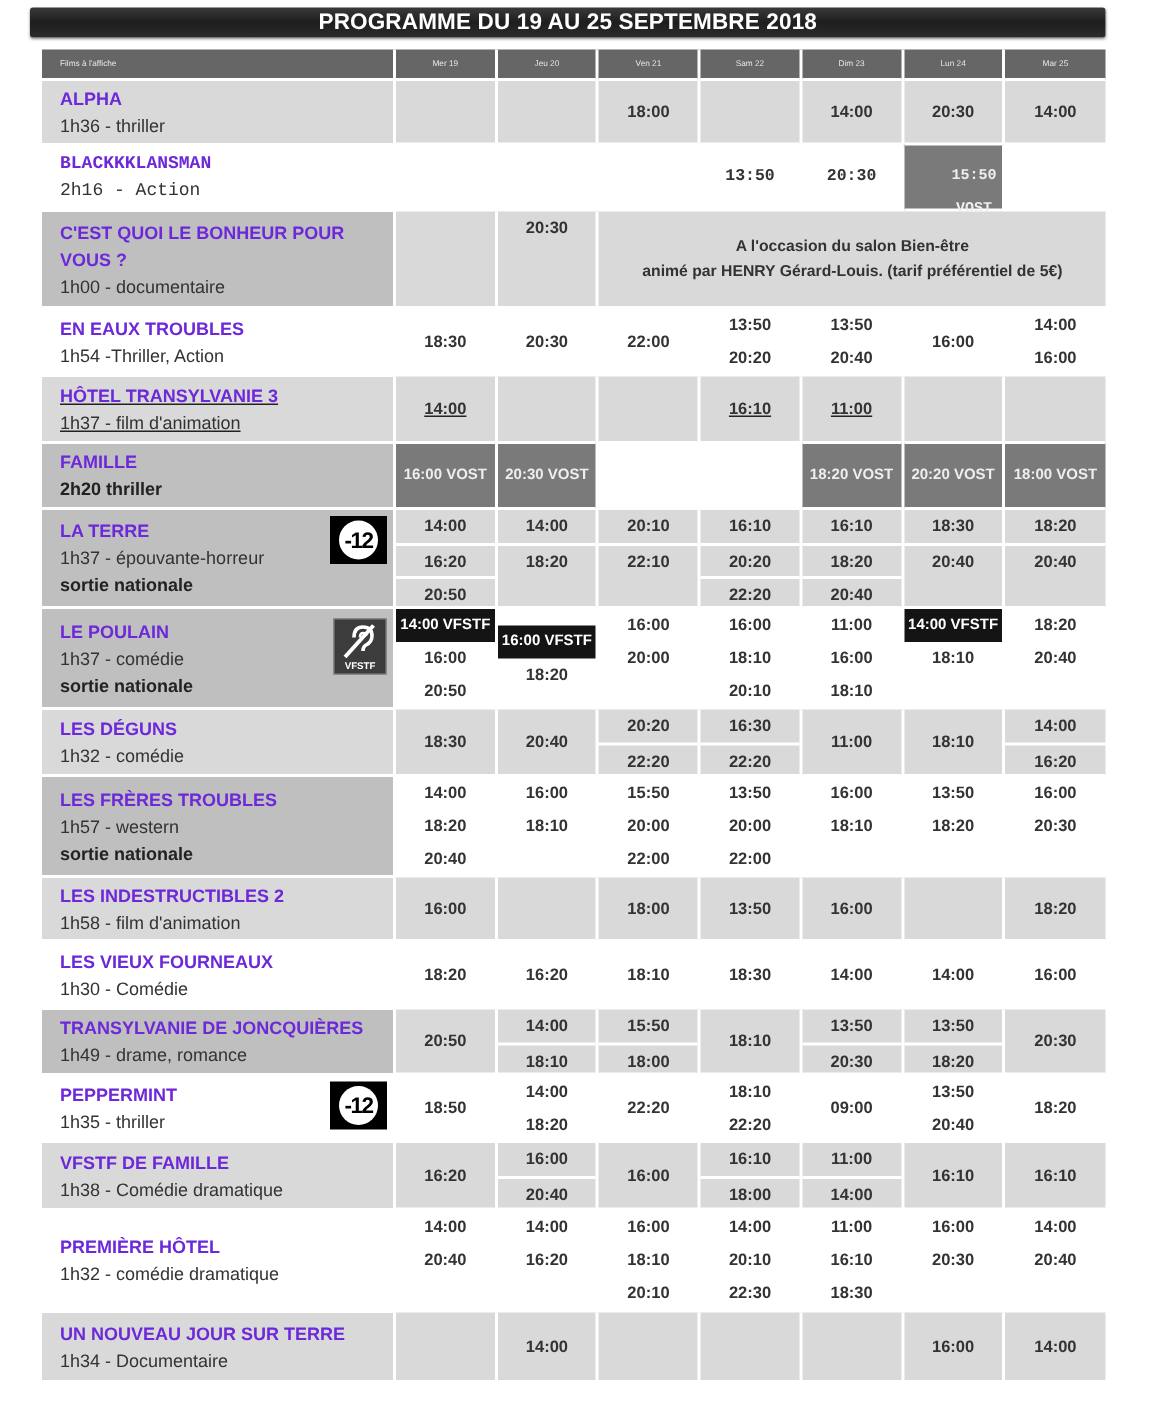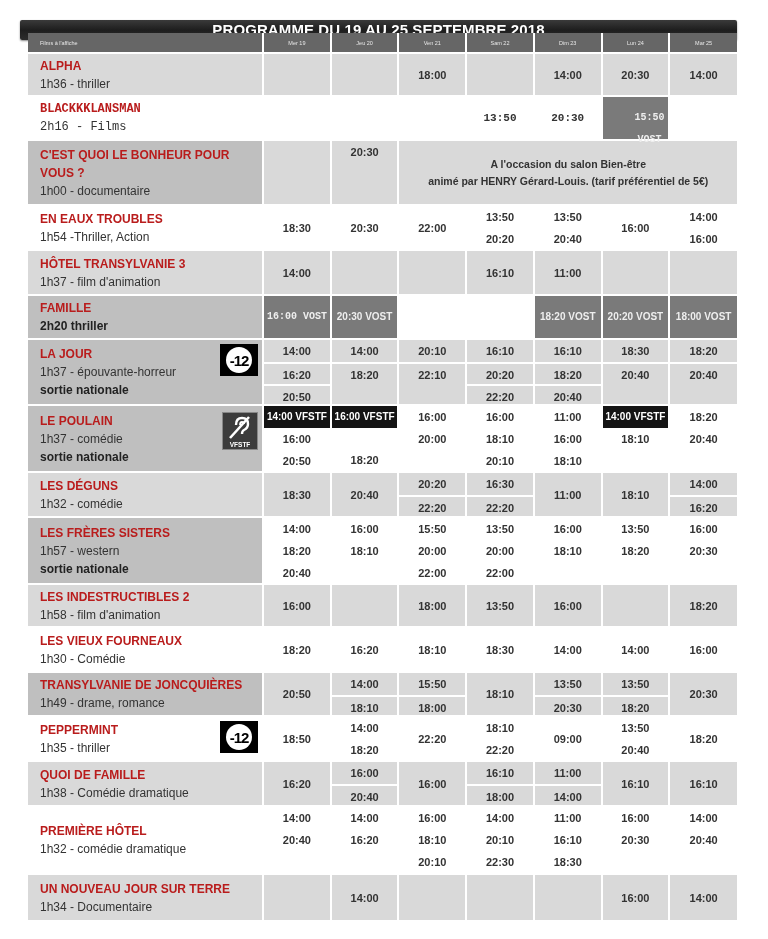--- a/index.html
+++ b/index.html
@@ -1,20 +1,20 @@
 <!DOCTYPE html>
 <html><head>
 <meta charset="utf-8">
 <style>
   * { box-sizing: border-box; margin: 0; padding: 0; }
   html, body { width: 768px; height: 939px; background: #ffffff; overflow: hidden; }
   body { font-family: "Liberation Sans", "DejaVu Sans", sans-serif; color: #222; position: relative; }
 
   .title-bar {
-    position: absolute; left: 20px; top: 20px; width: 717px; height: 20px;
+    position: absolute; left: 20px; top: 5px; width: 717px; height: 20px;
     background: linear-gradient(#3a3a3a, #1e1e1e 50%, #2c2c2c);
     border-radius: 2px; box-shadow: 0 1px 2px #888;
     color: #fff; font-weight: bold; font-size: 15px; text-align: center; line-height: 20px;
     letter-spacing: 0.1px;
   }
 
   table.prog {
     position: absolute; left: 28px; top: 33px; width: 709px;
     border-collapse: collapse; table-layout: fixed;
   }
@@ -22,21 +22,21 @@
   table.prog col.c-day { width: 67.7px; }
 
   th {
     background: #666666; color: #e8e8e8; font-size: 5.5px; font-weight: normal;
     height: 20px; border-left: 2px solid #fff; text-align: center;
   }
   th.film-h { text-align: left; padding-left: 12px; border-left: none; }
 
   td { vertical-align: middle; text-align: center; font-size: 11px; font-weight: bold; color: #333; padding: 0; }
   td.film { text-align: left; padding: 0 10px 0 12px; position: relative; vertical-align: middle; }
-  .film-title { font-size: 12px; font-weight: bold; color: #b91c1c; line-height: 18px; display: block; }
+  .film-title { font-size: 12px; font-weight: bold; color: #6d28d9; line-height: 18px; display: block; }
   .film-meta { font-size: 12px; font-weight: normal; color: #333; line-height: 18px; display: block; }
   .film-extra { font-size: 12px; font-weight: bold; color: #222; line-height: 18px; display: block; }
 
   td.day { border-left: 2px solid #fff; }
   tr.shade td { background: #d9d9d9; }
   tr.shade td.film.dark, td.film.dark { background: #bfbfbf !important; }
   tr.white td { background: #ffffff; }
   tr.sep td { border-top: 2px solid #fff; }
 
   .times { display: flex; flex-direction: column; justify-content: space-around; height: 100%; }
@@ -123,21 +123,21 @@
         </td>
         <td class="day">
           <div class="times" style="height: 41px;">
             <span class="t">14:00</span>
           </div>
         </td>
       </tr>
       <tr class="white sep" style="height: 44px; font-family: Liberation Mono, monospace;">
         <td class="film">
           <span class="film-title">BLACKKKLANSMAN</span>
-          <span class="film-meta">2h16 - Films</span>
+          <span class="film-meta">2h16 - Action</span>
         </td>
         <td class="day">
           <div class="times" style="height: 42px;"></div>
         </td>
         <td class="day">
           <div class="times" style="height: 42px;"></div>
         </td>
         <td class="day">
           <div class="times" style="height: 42px;"></div>
         </td>
@@ -215,21 +215,21 @@
             <span class="t">16:00</span>
           </div>
         </td>
         <td class="day">
           <div class="times" style="height: 43px; justify-content: flex-start;">
             <span class="t">14:00</span>
             <span class="t">16:00</span>
           </div>
         </td>
       </tr>
-      <tr class="shade sep" style="height: 45px;">
+      <tr class="shade sep" style="height: 45px; text-decoration: underline;">
         <td class="film">
           <span class="film-title">HÔTEL TRANSYLVANIE 3</span>
           <span class="film-meta">1h37 - film d'animation</span>
         </td>
         <td class="day">
           <div class="times" style="height: 43px;">
             <span class="t">14:00</span>
           </div>
         </td>
         <td class="day">
@@ -254,21 +254,21 @@
         <td class="day">
           <div class="times" style="height: 43px;"></div>
         </td>
       </tr>
       <tr class="shade sep" style="height: 44px;">
         <td class="film dark">
           <span class="film-title">FAMILLE</span>
           <span class="film-extra">2h20 thriller</span>
         </td>
         <td class="day vost-cell">
-          <div class="times" style="height: 42px; font-family: Liberation Mono, monospace;">
+          <div class="times" style="height: 42px;">
             <span class="t">16:00 VOST</span>
           </div>
         </td>
         <td class="day vost-cell">
           <div class="times" style="height: 42px;">
             <span class="t">20:30 VOST</span>
           </div>
         </td>
         <td class="day" style="background: rgb(255, 255, 255);">
           <div class="times" style="height: 42px;"></div>
@@ -287,21 +287,21 @@
           </div>
         </td>
         <td class="day vost-cell">
           <div class="times" style="height: 42px;">
             <span class="t">18:00 VOST</span>
           </div>
         </td>
       </tr>
       <tr class="shade sep" style="height: 66px;">
         <td class="film dark">
-          <span class="film-title">LA JOUR</span>
+          <span class="film-title">LA TERRE</span>
           <span class="film-meta">1h37 - épouvante-horreur</span>
           <span class="film-extra">sortie nationale</span>
           <div class="badge12">
             <div class="circ">-12</div>
           </div>
         </td>
         <td class="day">
           <div class="times" style="height: 64px; justify-content: flex-start;">
             <span class="t">14:00</span>
             <span class="t sub">16:20</span>
@@ -362,21 +362,21 @@
           </div>
         </td>
         <td class="day">
           <div class="times" style="height: 65px; justify-content: flex-start;">
             <span class="t vfstf">14:00 VFSTF</span>
             <span class="t">16:00</span>
             <span class="t">20:50</span>
           </div>
         </td>
         <td class="day">
-          <div class="times" style="height: 65px; justify-content: space-between;">
+          <div class="times" style="height: 65px; justify-content: center;">
             <span class="t vfstf">16:00 VFSTF</span>
             <span class="t">18:20</span>
           </div>
         </td>
         <td class="day">
           <div class="times" style="height: 65px; justify-content: flex-start;">
             <span class="t">16:00</span>
             <span class="t">20:00</span>
           </div>
         </td>
@@ -446,21 +446,21 @@
         </td>
         <td class="day">
           <div class="times" style="height: 43px; justify-content: flex-start;">
             <span class="t">14:00</span>
             <span class="t sub">16:20</span>
           </div>
         </td>
       </tr>
       <tr class="white sep" style="height: 67px;">
         <td class="film dark" style="background: rgb(191, 191, 191);">
-          <span class="film-title">LES FRÈRES SISTERS</span>
+          <span class="film-title">LES FRÈRES TROUBLES</span>
           <span class="film-meta">1h57 - western</span>
           <span class="film-extra">sortie nationale</span>
         </td>
         <td class="day">
           <div class="times" style="height: 65px; justify-content: flex-start;">
             <span class="t">14:00</span>
             <span class="t">18:20</span>
             <span class="t">20:40</span>
           </div>
         </td>
@@ -668,21 +668,21 @@
           </div>
         </td>
         <td class="day">
           <div class="times" style="height: 43px;">
             <span class="t">18:20</span>
           </div>
         </td>
       </tr>
       <tr class="shade sep" style="height: 45px;">
         <td class="film">
-          <span class="film-title">QUOI DE FAMILLE</span>
+          <span class="film-title">VFSTF DE FAMILLE</span>
           <span class="film-meta">1h38 - Comédie dramatique</span>
         </td>
         <td class="day">
           <div class="times" style="height: 43px;">
             <span class="t">16:20</span>
           </div>
         </td>
         <td class="day">
           <div class="times" style="height: 43px; justify-content: flex-start;">
             <span class="t">16:00</span>

